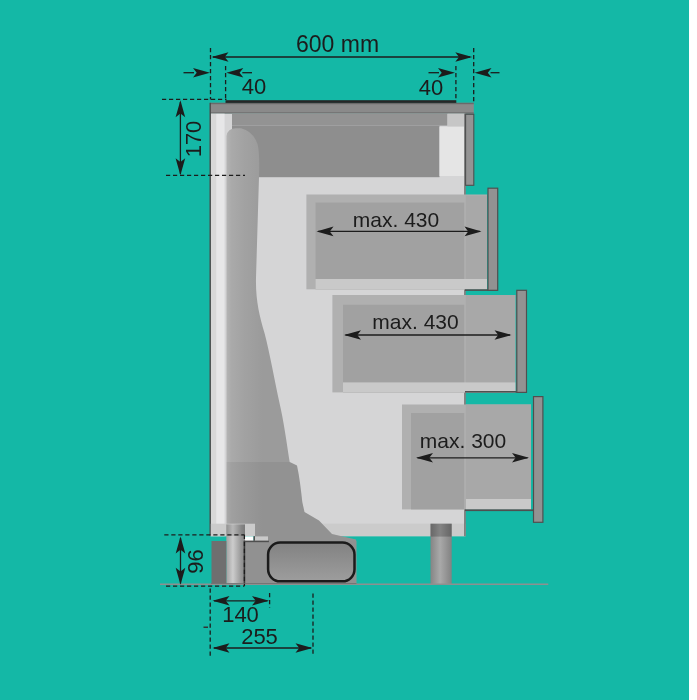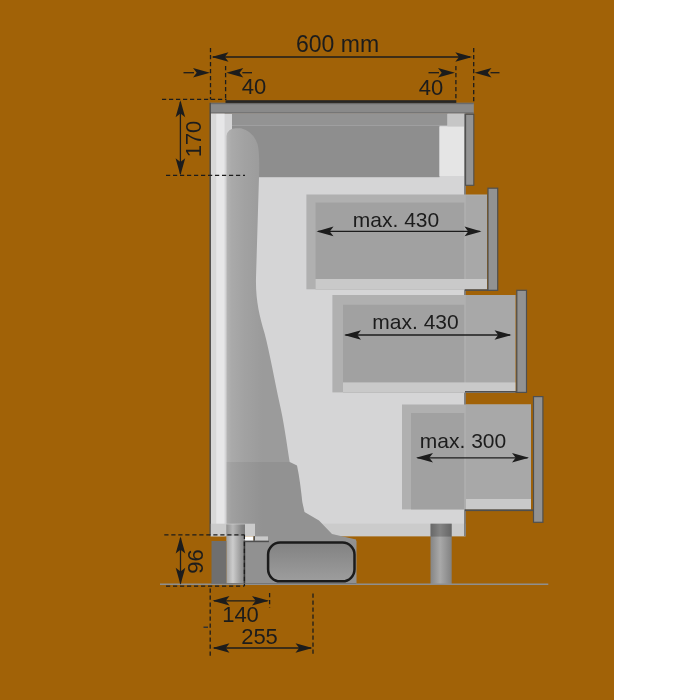--- a/index.html
+++ b/index.html
@@ -1,16 +1,16 @@
 <!DOCTYPE html>
 <html><head>
 <meta charset="utf-8">
 <style>
   html,body{margin:0;padding:0;background:#ffffff;}
-  .page{width:614px;height:700px;position:relative;overflow:hidden;background:#a16207;}
+  .page{width:689px;height:700px;position:relative;overflow:hidden;background:#14b8a6;}
   svg{display:block;}
   text{font-family:"Liberation Sans",sans-serif;fill:#1c1c1c;}
 </style>
 </head>
 <body>
 <div class="page">
 <svg width="697" height="700" viewBox="0 0 697 700">
 
 <g>
 <rect x="210" y="102.8" width="263.8" height="10.9" fill="#8a8a8a"></rect>

